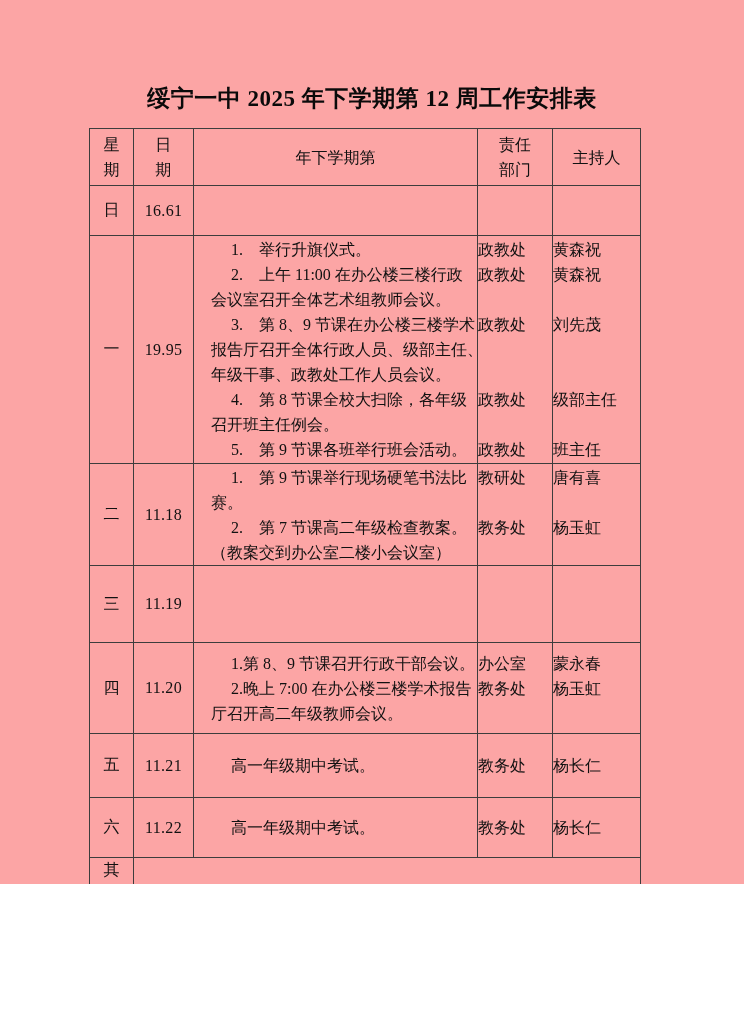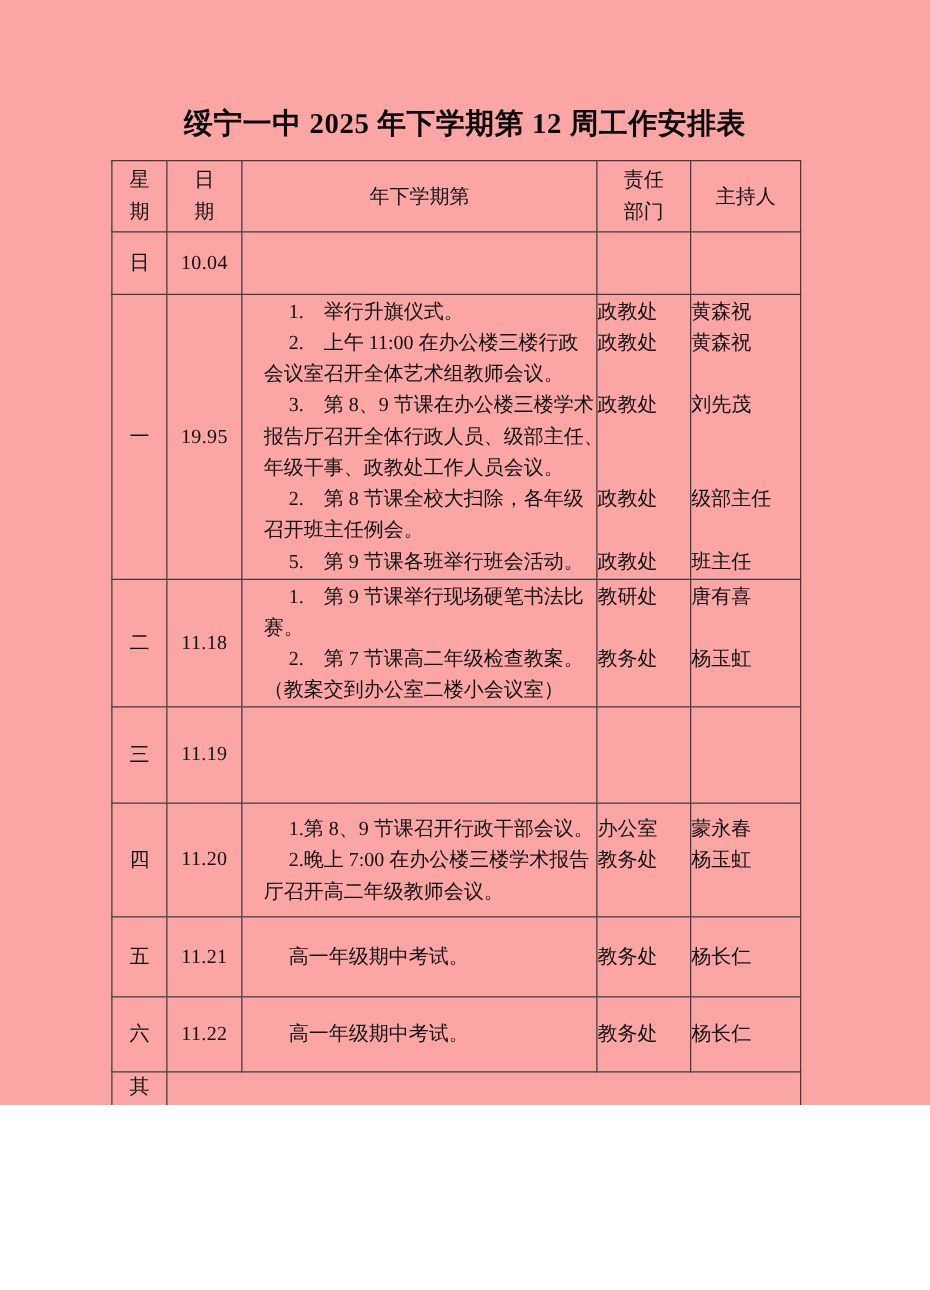--- a/index.html
+++ b/index.html
@@ -82,36 +82,36 @@
           <td class="dept">
             <div class="hline">责任</div>
             <div class="hline">部门</div>
           </td>
           <td class="host">
             <div class="hline">主持人</div>
           </td>
         </tr>
         <tr style="height: 50px;">
           <td class="day">日</td>
-          <td class="date">10.04</td>
+          <td class="date">16.61</td>
           <td class="content"></td>
           <td class="dept"></td>
           <td class="host"></td>
         </tr>
         <tr style="height: 228px;">
           <td class="day">一</td>
           <td class="date">19.95</td>
           <td class="content">
             <div class="line indent">1.　举行升旗仪式。</div>
             <div class="line indent">2.　上午 11:00 在办公楼三楼行政</div>
             <div class="line">会议室召开全体艺术组教师会议。</div>
             <div class="line indent">3.　第 8、9 节课在办公楼三楼学术</div>
             <div class="line">报告厅召开全体行政人员、级部主任、</div>
             <div class="line">年级干事、政教处工作人员会议。</div>
-            <div class="line indent">2.　第 8 节课全校大扫除，各年级</div>
+            <div class="line indent">4.　第 8 节课全校大扫除，各年级</div>
             <div class="line">召开班主任例会。</div>
             <div class="line indent">5.　第 9 节课各班举行班会活动。</div>
           </td>
           <td class="dept">
             <div class="line">政教处</div>
             <div class="line">政教处</div>
             <div class="line"></div>
             <div class="line">政教处</div>
             <div class="line"></div>
             <div class="line"></div>

